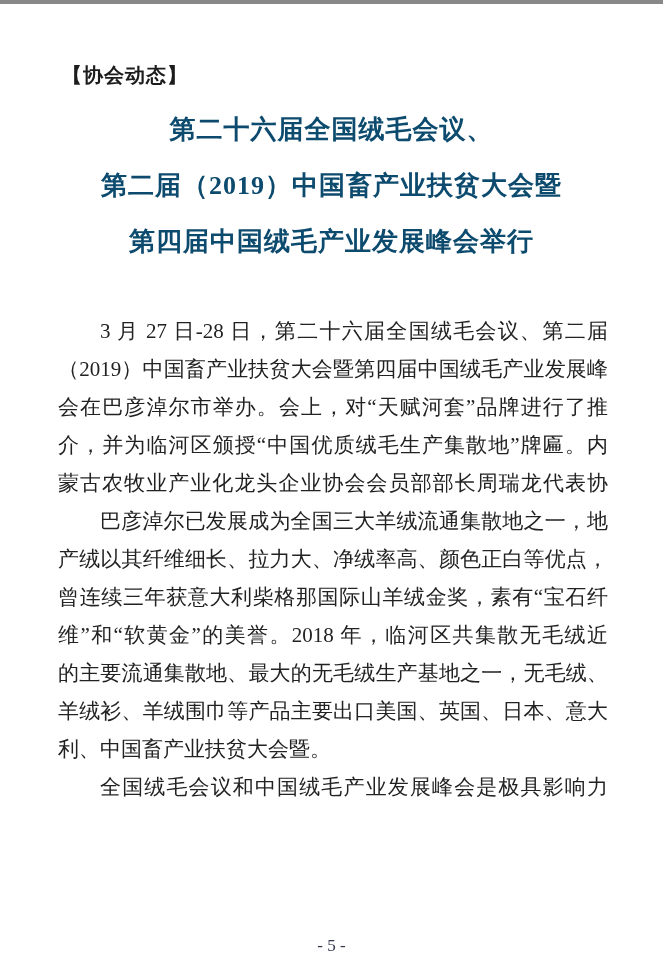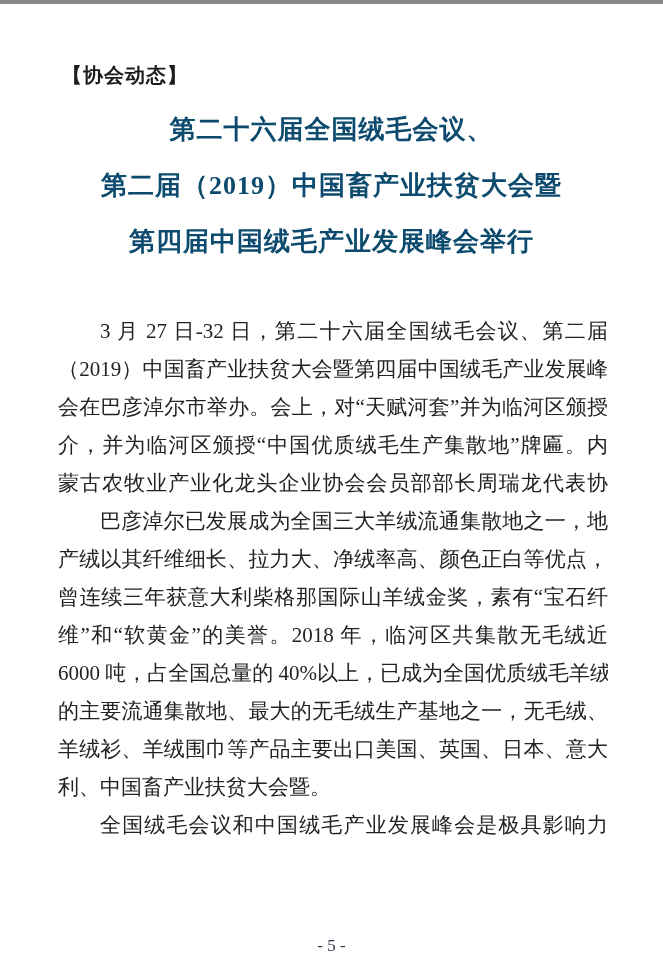--- a/index.html
+++ b/index.html
@@ -79,32 +79,31 @@
   <div class="section-tag">【协会动态】</div>
 
   <div class="title-block">
     <div class="title-line">第二十六届全国绒毛会议、</div>
     <div class="title-line">第二届（2019）中国畜产业扶贫大会暨</div>
     <div class="title-line">第四届中国绒毛产业发展峰会举行</div>
   </div>
 
   <div class="doc-body">
       <div class="paragraph">
-        <div class="line first">3 月 27 日-32 日，第二十六届全国绒毛会议、第二届</div>
+        <div class="line first">3 月 27 日-28 日，第二十六届全国绒毛会议、第二届</div>
         <div class="line">（2019）中国畜产业扶贫大会暨第四届中国绒毛产业发展峰</div>
-        <div class="line">会在巴彦淖尔市举办。会上，对“天赋河套”并为临河区颁授</div>
+        <div class="line">会在巴彦淖尔市举办。会上，对“天赋河套”品牌进行了推</div>
         <div class="line">介，并为临河区颁授“中国优质绒毛生产集散地”牌匾。内</div>
         <div class="line">蒙古农牧业产业化龙头企业协会会员部部长周瑞龙代表协</div>
       </div>
       <div class="paragraph">
         <div class="line first">巴彦淖尔已发展成为全国三大羊绒流通集散地之一，地</div>
         <div class="line">产绒以其纤维细长、拉力大、净绒率高、颜色正白等优点，</div>
         <div class="line">曾连续三年获意大利柴格那国际山羊绒金奖，素有“宝石纤</div>
         <div class="line">维”和“软黄金”的美誉。2018 年，临河区共集散无毛绒近</div>
-        <div class="line">6000 吨，占全国总量的 40%以上，已成为全国优质绒毛羊绒</div>
         <div class="line">的主要流通集散地、最大的无毛绒生产基地之一，无毛绒、</div>
         <div class="line">羊绒衫、羊绒围巾等产品主要出口美国、英国、日本、意大</div>
         <div class="line final">利、中国畜产业扶贫大会暨。</div>
       </div>
       <div class="paragraph">
         <div class="line first">全国绒毛会议和中国绒毛产业发展峰会是极具影响力</div>
       </div>
     </div>
 
   <div class="page-number">- 5 -</div>

